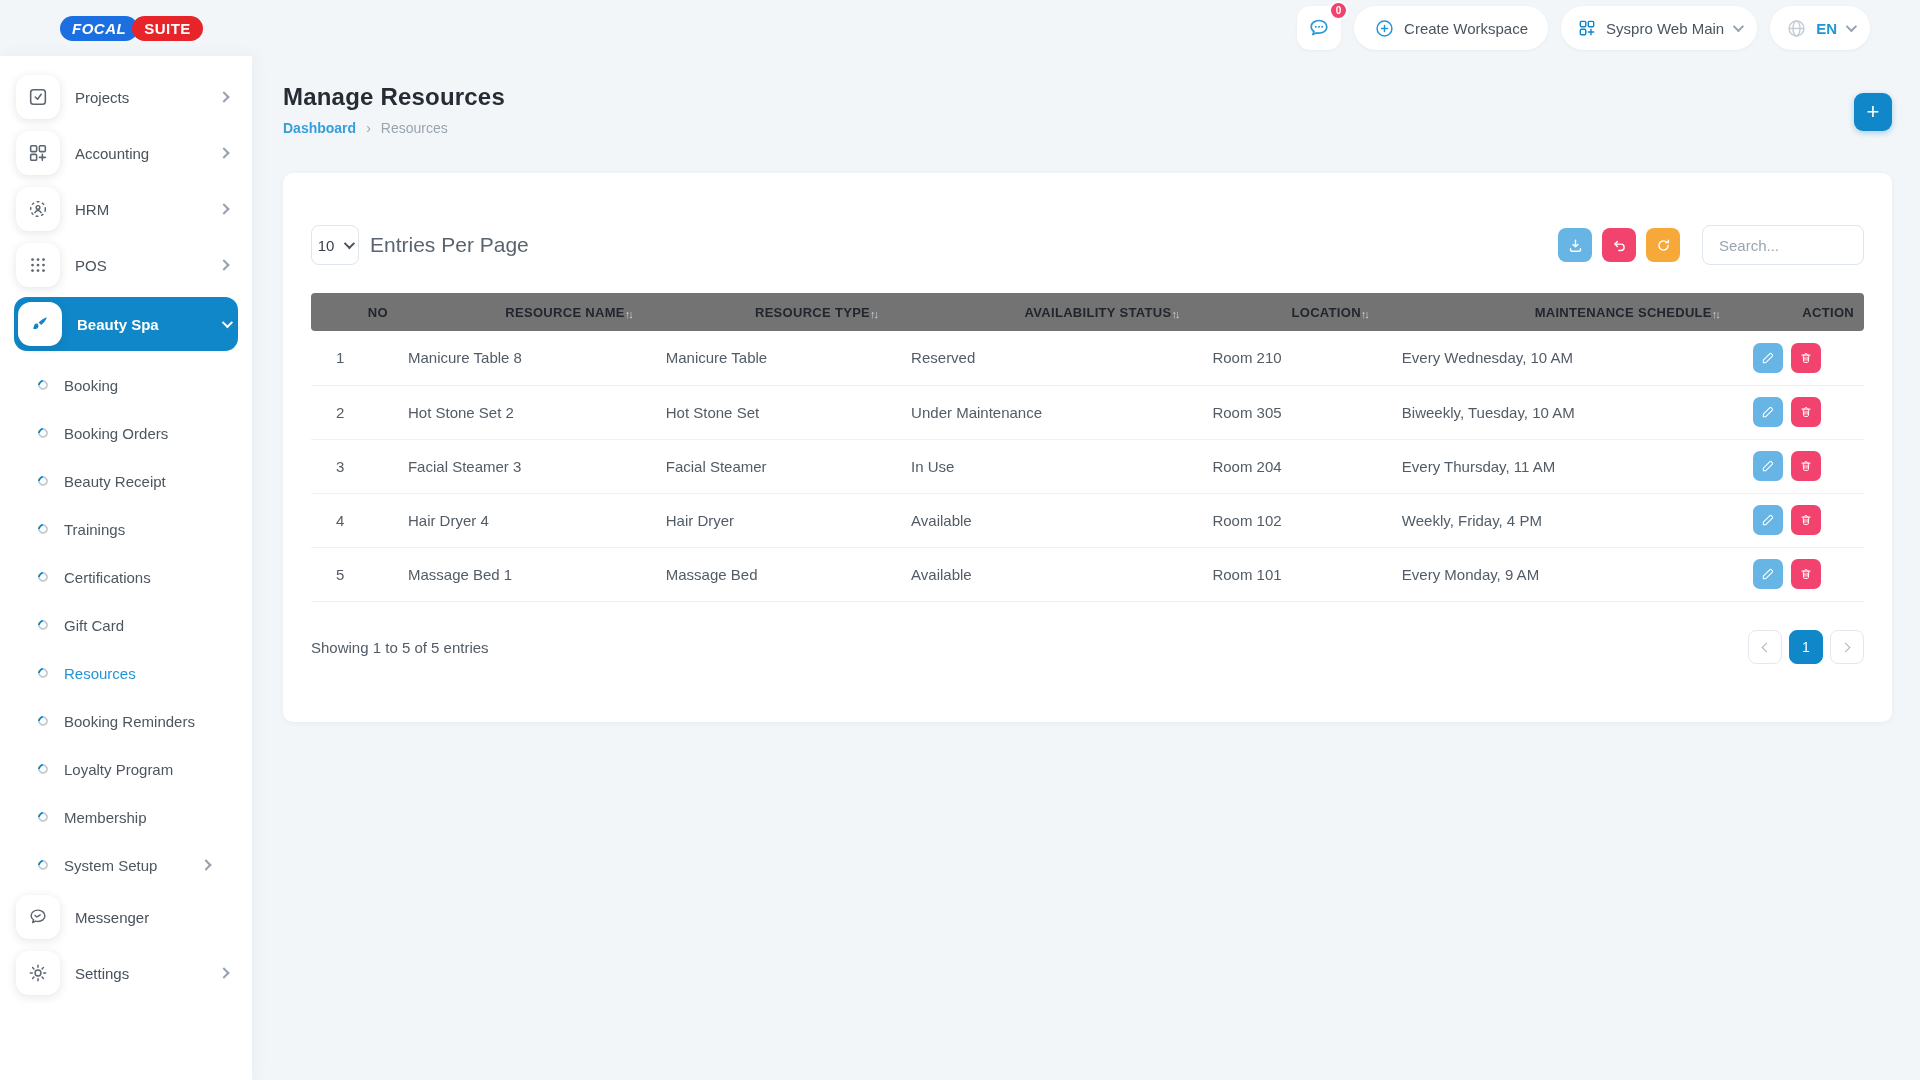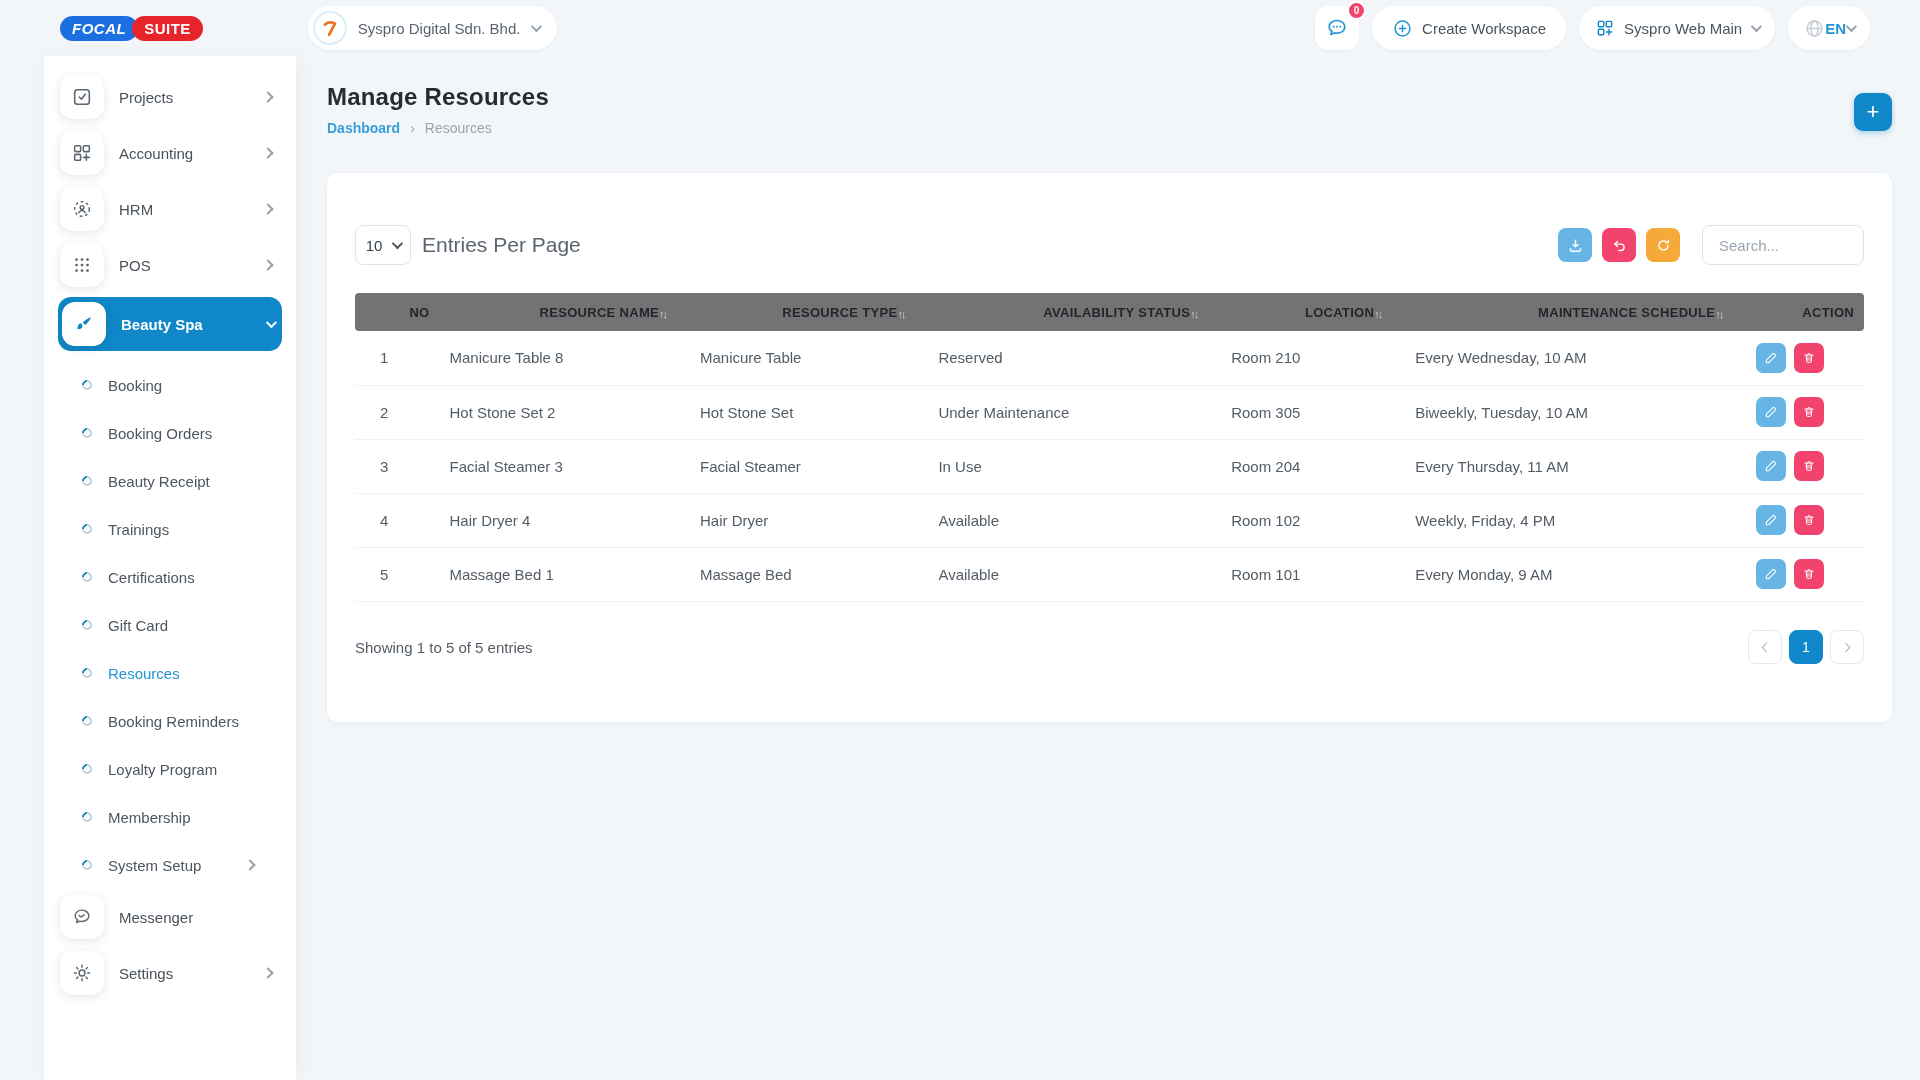--- a/index.html
+++ b/index.html
@@ -27,25 +27,25 @@
   .chev.white { border-color:#fff; }
   .chev.dark { border-color:#4a545f; }
   .topbar .spacer { flex:1; }
   .top-right { display:flex; align-items:center; gap:13px; }
   .chat-btn { width:44px; height:44px; border-radius:13px; justify-content:center; position:relative; }
   .badge { position:absolute; top:-5px; right:-7px; min-width:19px; height:19px; border-radius:10px;
            background:#f2426e; color:#fff; font-size:10px; font-weight:700; display:flex;
            align-items:center; justify-content:center; border:2px solid #fff; }
   .cw-pill { padding:0 20px; gap:9px; font-size:15px; color:#4a545f; }
   .app-pill { padding:0 16px; gap:9px; font-size:15px; color:#4a545f; }
-  .lang-pill { padding:0 16px; gap:0; font-size:15px; }
+  .lang-pill { padding:0 16px; gap:9px; font-size:15px; }
   .lang-code { color:#2196d6; font-weight:600; }
 
   
-  .layout { display:flex; height:1024px;padding-left:44px; }
+  .layout { display:flex; height:1024px; }
   .sidebar { width:252px; background:#fff; box-shadow:2px 0 16px rgba(30,45,62,.05);
              padding:17px 0 0; flex-shrink:0; overflow:hidden; }
   .main { flex:1; padding:0 28px 0 31px; overflow:hidden; }
 
   
   .nav-item { display:flex; align-items:center; height:48px; margin:0 16px 8px 16px; cursor:pointer; }
   .icon-card { width:44px; height:44px; border-radius:13px; background:#fff; flex-shrink:0;
                box-shadow:0 2px 10px rgba(30,45,62,.12); display:flex; align-items:center; justify-content:center; }
   .nav-label { flex:1; margin-left:15px; font-size:15px; color:#49515b; }
   .nav-item .chev { margin-right:8px; }
@@ -67,21 +67,21 @@
   .bc-sep { color:#9aa4ae; font-size:14px; }
   .bc-current { color:#9aa4ae; }
   .add-btn { width:38px; height:38px; margin-top:10px; border:none; border-radius:9px; background:#0f87c8;
              color:#fff; font-size:22px; font-weight:400; line-height:1; cursor:pointer;
              display:flex; align-items:center; justify-content:center; box-shadow:0 2px 6px rgba(15,135,200,.35); }
 
   
   .card { margin-top:37px; background:#fff; border-radius:10px; padding:52px 28px 58px;
           box-shadow:0 1px 5px rgba(30,45,62,.06); }
   .controls { display:flex; align-items:center; }
-  .entries-select { width:56px; height:40px; border:1px solid #dfe5ec; border-radius:8px;
+  .entries-select { width:48px; height:40px; border:1px solid #dfe5ec; border-radius:8px;
                     display:flex; align-items:center; justify-content:center; gap:10px;
                     font-size:15px; color:#39424c; cursor:pointer; background:#fff; }
   .entries-label { margin-left:11px; font-size:21px; color:#5a6470; }
   .controls .spacer { flex:1; }
   .sq-btn { width:34px; height:34px; border:none; border-radius:8px; display:flex; align-items:center;
             justify-content:center; cursor:pointer; margin-left:10px; }
   .sq-blue { background:#66b5e5; }
   .sq-pink { background:#f2426e; }
   .sq-orange { background:#f6a838; }
   .search-input { width:162px; height:40px; margin-left:22px; border:1px solid #dfe5ec; border-radius:8px;
@@ -116,29 +116,20 @@
 </style>
 </head>
 <body>
 
 <div class="topbar">
   <div class="logo">
     <span class="lg lg-focal">FOCAL</span>
     <span class="lg lg-suite">SUITE</span>
   </div>
 
-  <div class="pill ws-pill">
-    <span class="ws-logo">
-      <svg width="20" height="20" viewBox="0 0 24 24" fill="none">
-          <path d="M6 8c3-3.4 9-3.6 12-1.2L11 20" stroke="#f07423" stroke-width="3.4" stroke-linecap="round" stroke-linejoin="round"></path>
-        </svg>
-    </span>
-    <span class="ws-name">Syspro Digital Sdn. Bhd.</span>
-    <i class="chev down"></i>
-  </div>
 
   <div class="spacer"></div>
 
   <div class="top-right">
     <div class="pill chat-btn">
       <svg width="24" height="24" viewBox="0 0 24 24" fill="none">
         <path d="M12 4.5c-4.4 0-7.8 2.7-7.8 6.2 0 2 1.1 3.7 2.8 4.8l-1.2 3 3.4-1.6c.9.2 1.8.3 2.8.3 4.4 0 7.8-2.7 7.8-6.2S16.4 4.5 12 4.5z" stroke="#2a9ad6" stroke-width="1.7" stroke-linejoin="round"></path>
         <circle cx="8.8" cy="10.8" r="1" fill="#2a9ad6"></circle>
           <circle cx="12" cy="10.8" r="1" fill="#2a9ad6"></circle>
           <circle cx="15.2" cy="10.8" r="1" fill="#2a9ad6"></circle>

